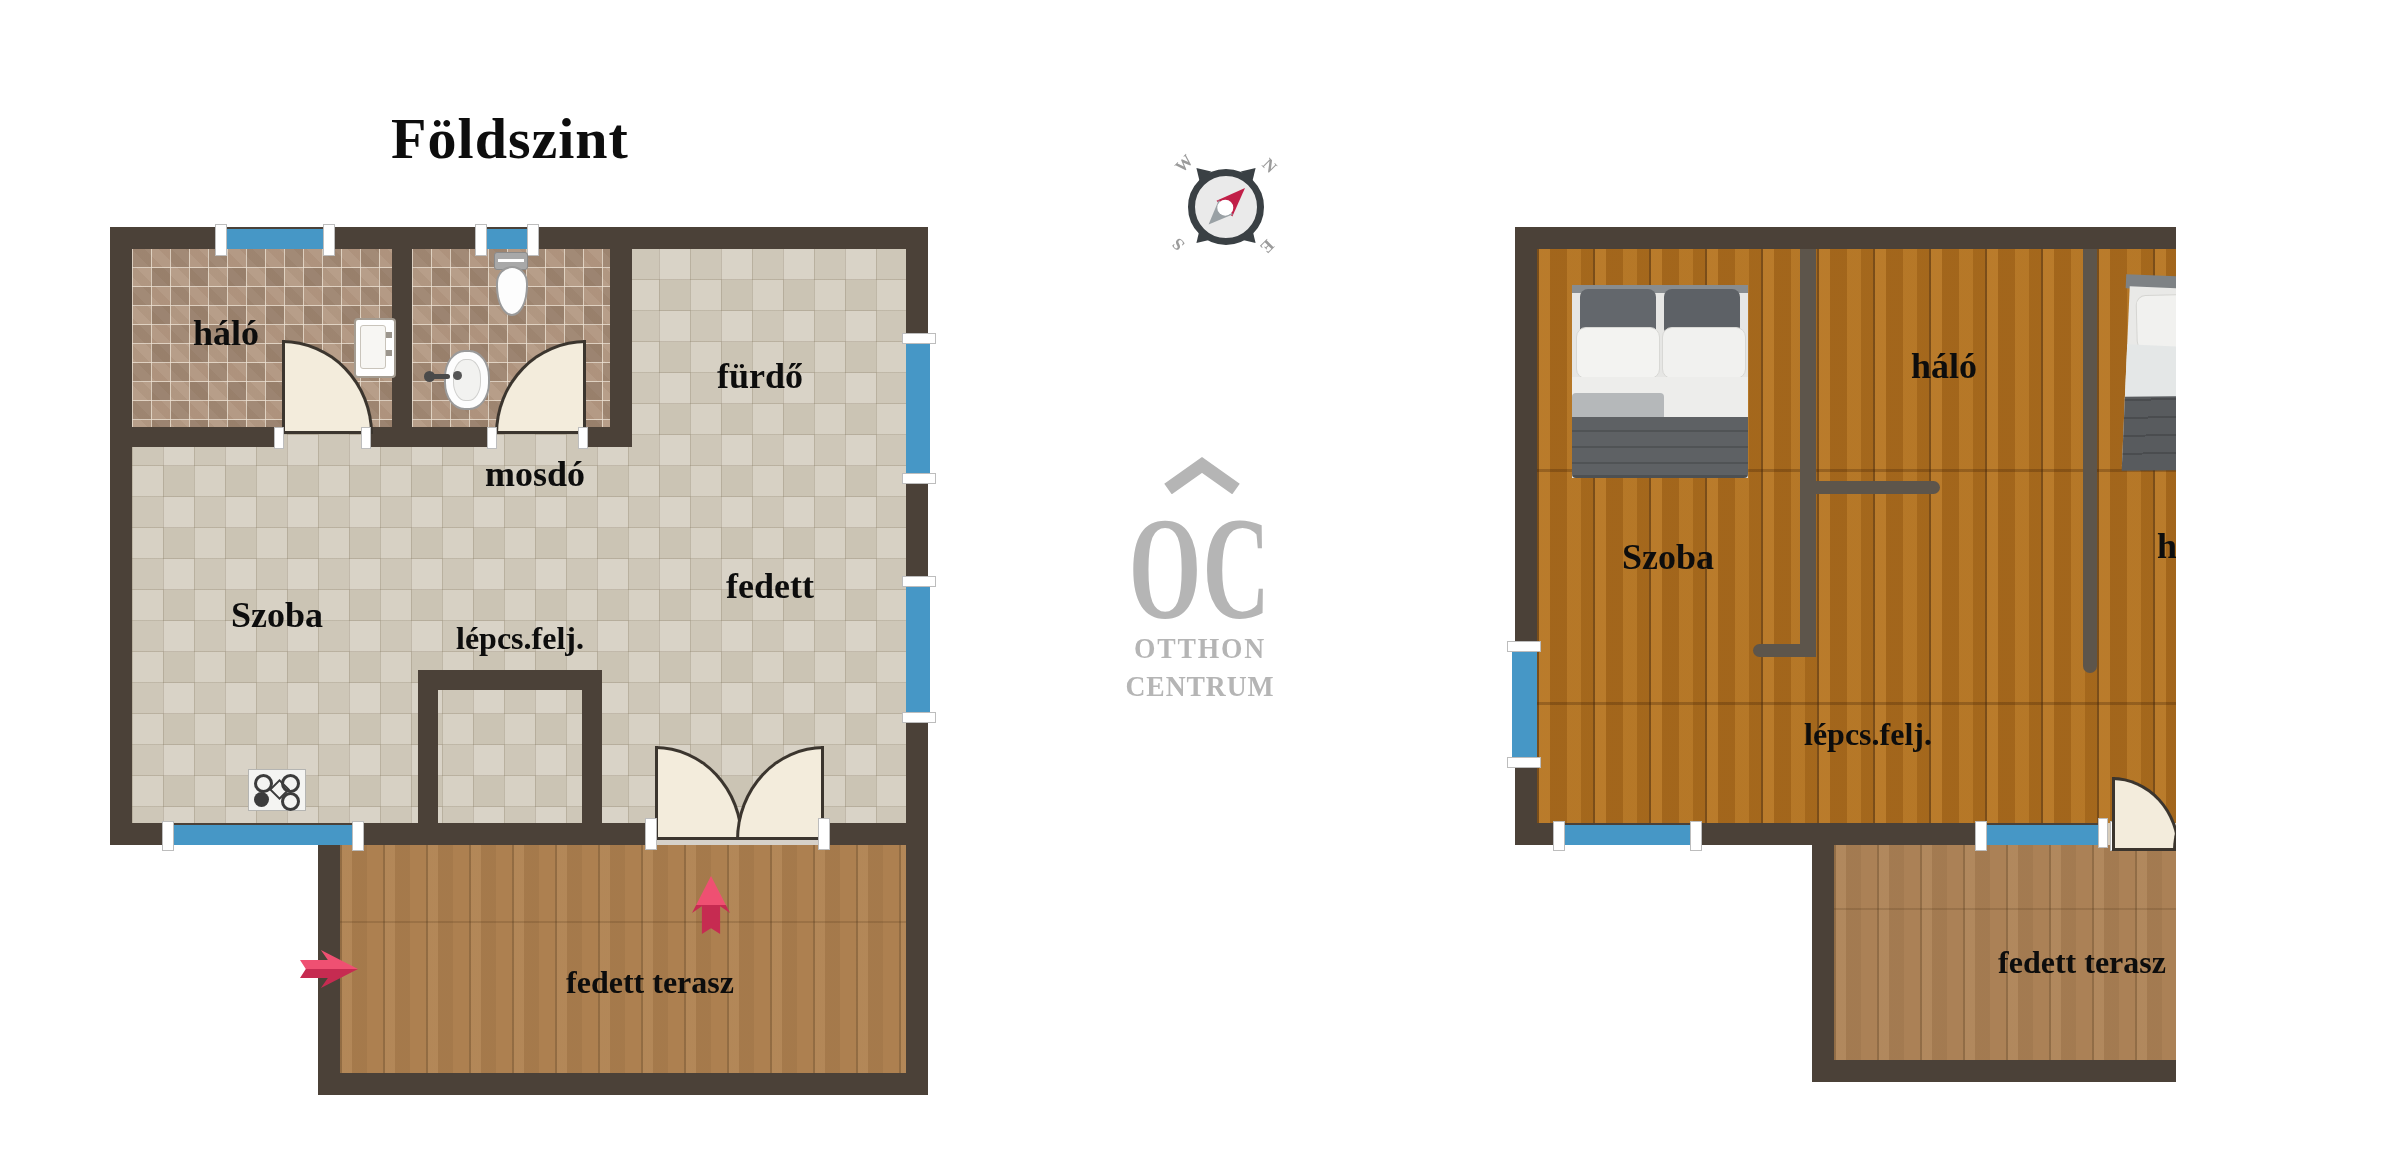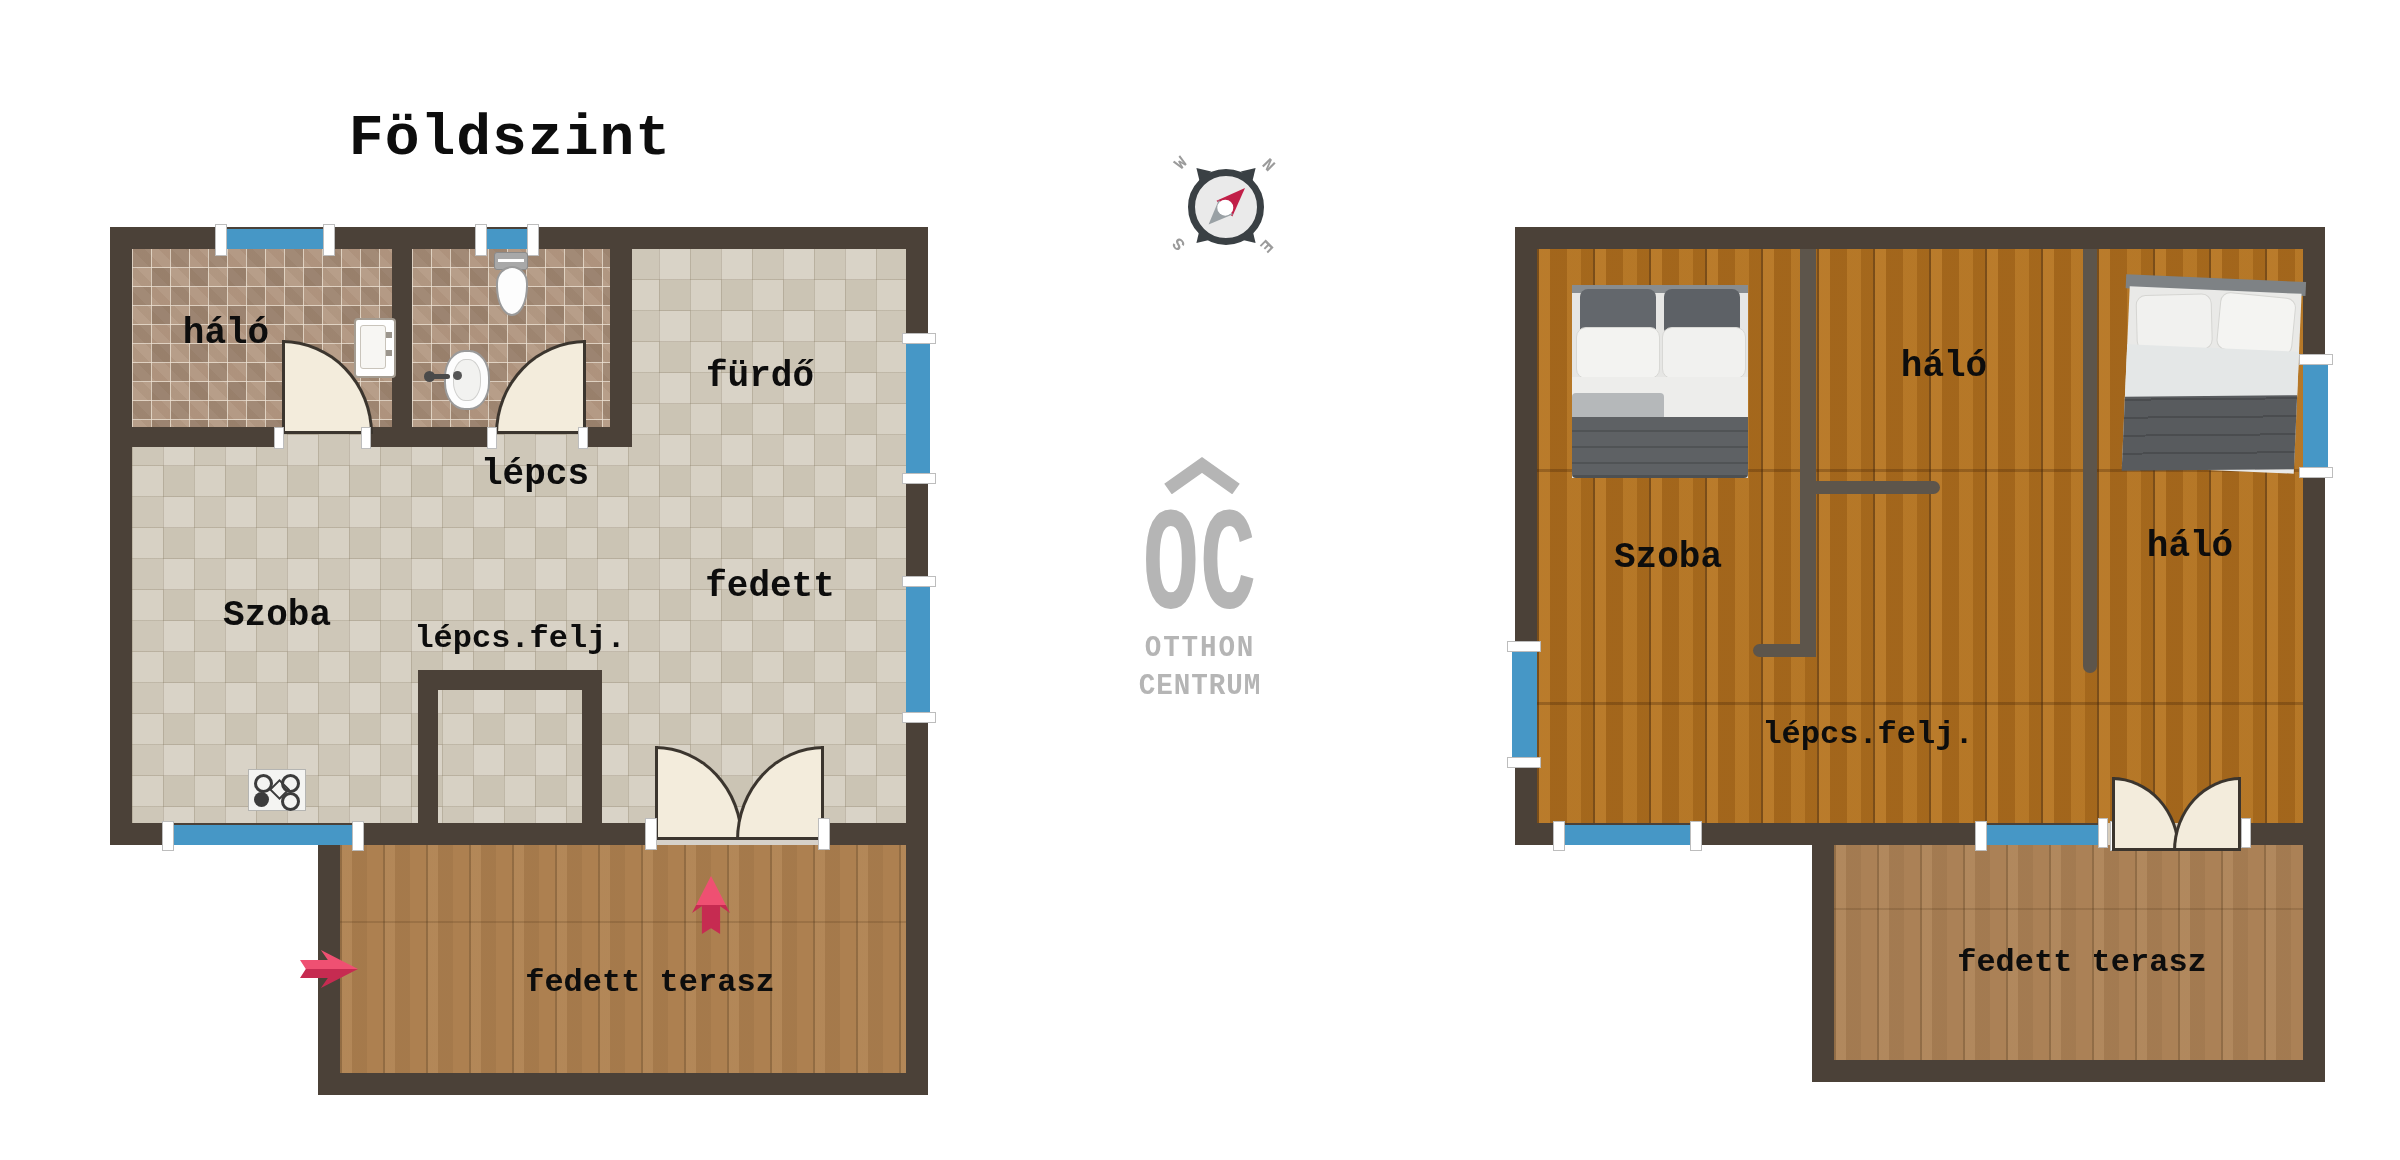--- a/index.html
+++ b/index.html
@@ -1,22 +1,22 @@
 <!DOCTYPE html>
 <html style="--wall: #4b4138; --iwall: #5d554b; --window: #4697c6; --arrow-dark: #c62b51; --arrow-light: #ef5072; --logo: #b5b5b5; --door: #f3ecdc; --ink: #0d0d0d;"><head>
 <meta charset="utf-8">
 <style>
   :root{
     --wall:#4b4138; --iwall:#5d554b; --window:#4697c6; --cap:#ffffff;
     --arrow-dark:#c62b51; --arrow-light:#ef5072; --logo:#b5b5b5;
     --door:#f3ecdc; --door-line:#3b352e; --ink:#0d0d0d;
   }
   html,body{margin:0;padding:0;background:#fff;}
-  .canvas{position:relative;width:2400px;height:1160px;background:#fff;overflow:hidden;
-          font-family:Liberation Mono, monospace;}
+  .canvas{position:relative;width:2176px;height:1160px;background:#fff;overflow:hidden;
+          font-family:Liberation Serif, serif;}
   .abs{position:absolute;}
   .title{position:absolute;font-size:58px;font-weight:bold;color:var(--ink);letter-spacing:1px;white-space:nowrap;transform:translate(-50%,-50%);}
   .label{position:absolute;font-size:36px;font-weight:bold;color:var(--ink);white-space:nowrap;transform:translate(-50%,-50%);z-index:7;}
   .label.small{font-size:32px;}
   .wall{position:absolute;background:var(--wall);z-index:3;}
   .iwall{position:absolute;background:var(--iwall);z-index:3;}
   .floor-tile{position:absolute;z-index:1;
     background-color:#d5cfc2;
     background-image:
       repeating-linear-gradient(0deg, rgba(130,118,95,.28) 0 1px, transparent 1px 31px),
@@ -149,21 +149,21 @@
   <div class="fixture" style="left:453px;top:371px;width:9px;height:9px;background:#555;border-radius:50%;"></div>
   <div class="fixture" style="left:248px;top:769px;width:56px;height:40px;background:#f4f4f2;border:1px solid #b5b5b2;">
     <div class="abs" style="left:5px;top:4px;width:13px;height:13px;border:3px solid #3c3c3c;border-radius:50%;"></div>
     <div class="abs" style="left:5px;top:22px;width:15px;height:15px;background:#3c3c3c;border-radius:50%;"></div>
     <div class="abs" style="right:5px;top:4px;width:13px;height:13px;border:3px solid #3c3c3c;border-radius:50%;"></div>
     <div class="abs" style="right:5px;top:22px;width:13px;height:13px;border:3px solid #3c3c3c;border-radius:50%;"></div>
     <div class="abs" style="left:23px;top:12px;width:11px;height:11px;border:2px solid #3c3c3c;transform:rotate(45deg);"></div>
   </div>
 
   <div class="label" style="left:226px;top:333px;">háló</div>
-  <div class="label" style="left:535px;top:474px;">lépcs</div>
+  <div class="label" style="left:535px;top:474px;">mosdó</div>
   <div class="label" style="left:760px;top:376px;">fürdő</div>
   <div class="label" style="left:277px;top:615px;">Szoba</div>
   <div class="label small" style="left:520px;top:638px;">lépcs.felj.</div>
   <div class="label" style="left:770px;top:586px;">fedett</div>
 
   <div class="wood-terrace" style="left:340px;top:845px;width:566px;height:228px;"></div>
   <div class="wall" style="left:318px;top:845px;width:22px;height:250px;"></div>
   <div class="wall" style="left:318px;top:1073px;width:610px;height:22px;"></div>
   <div class="wall" style="left:906px;top:845px;width:22px;height:250px;"></div>
   <div class="label small" style="left:650px;top:982px;">fedett terasz</div>

